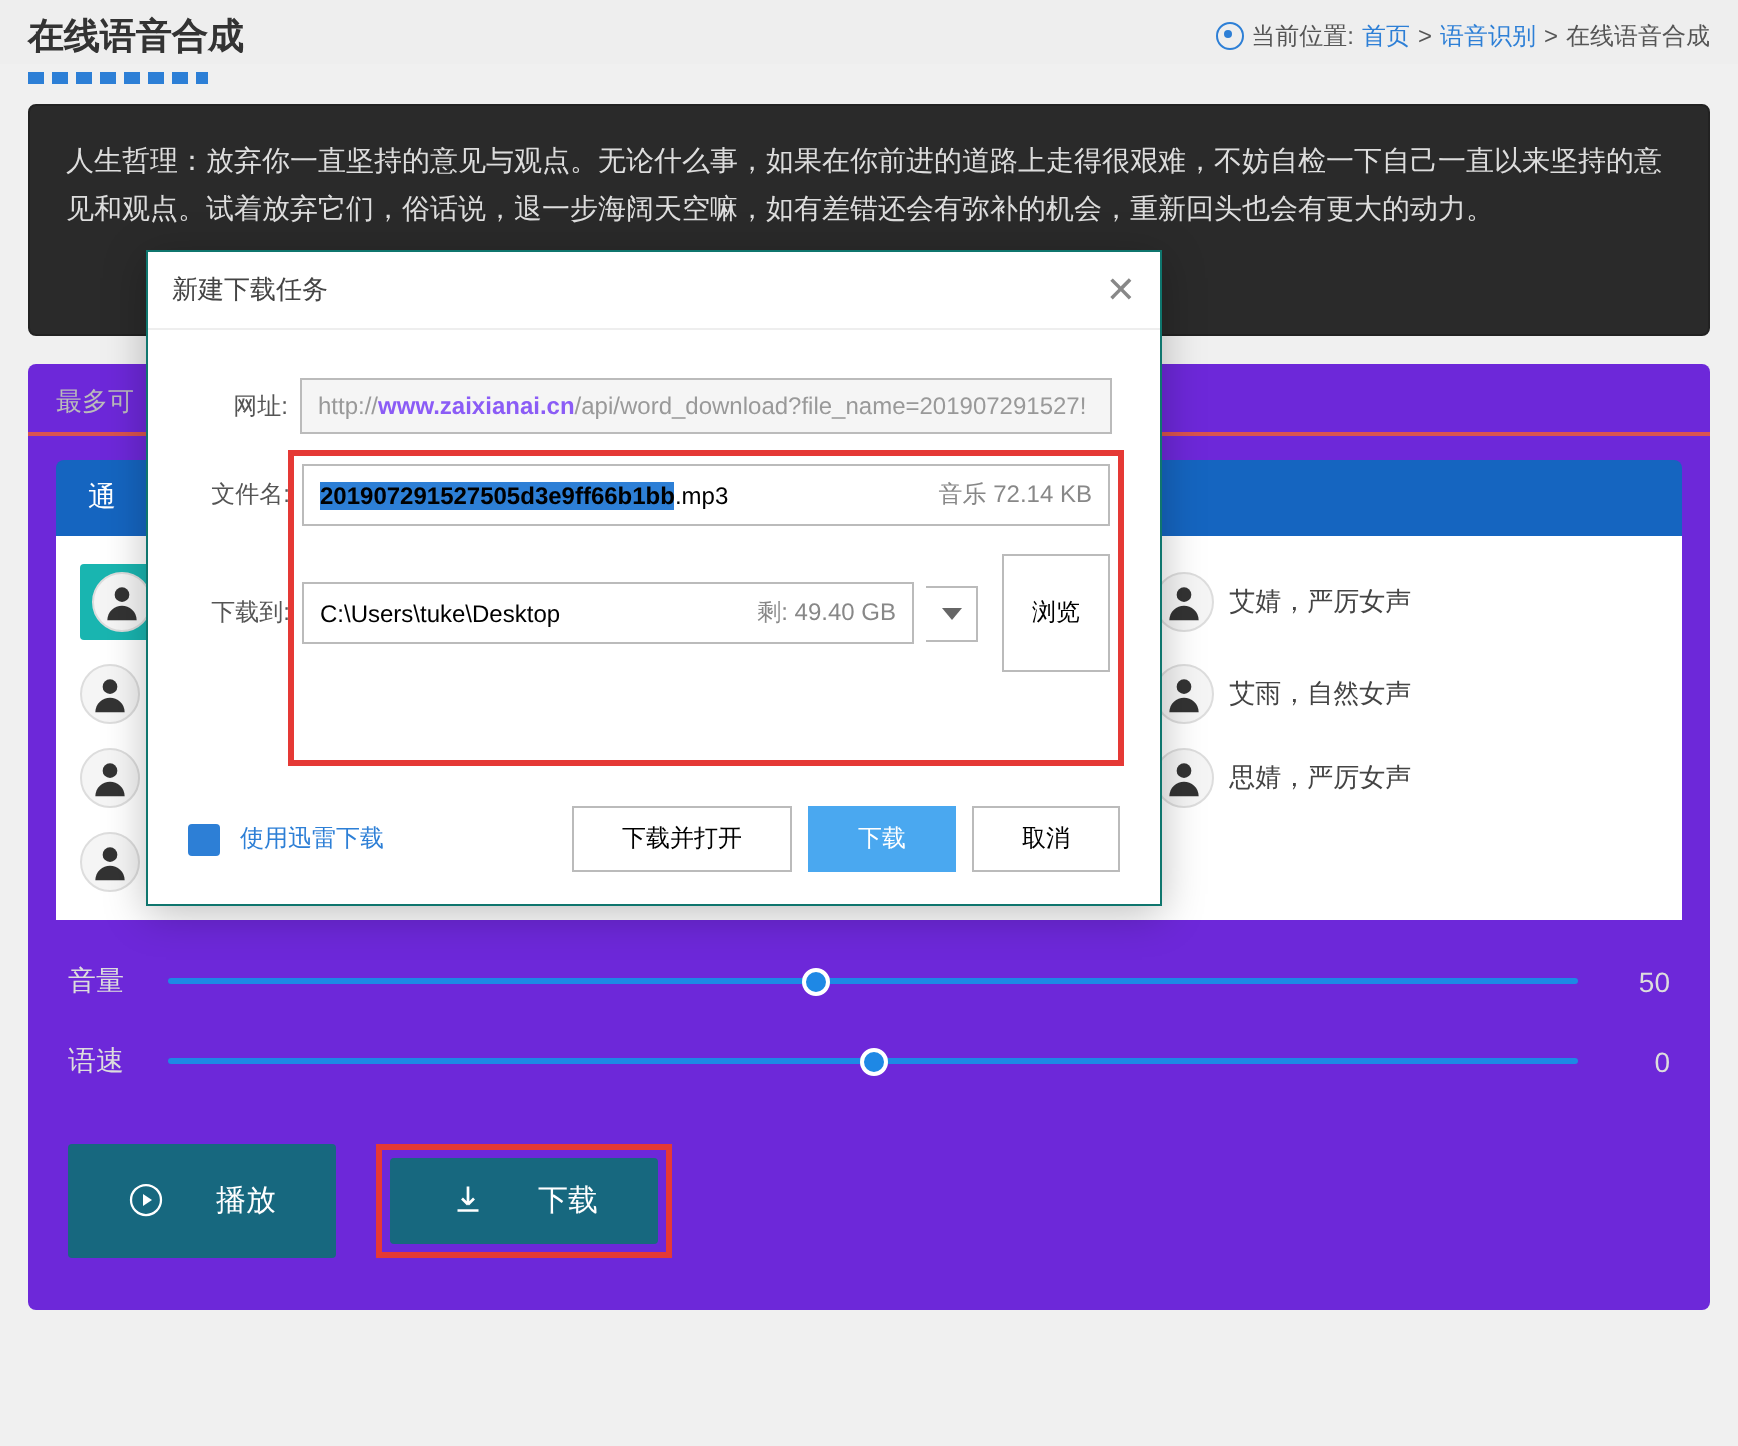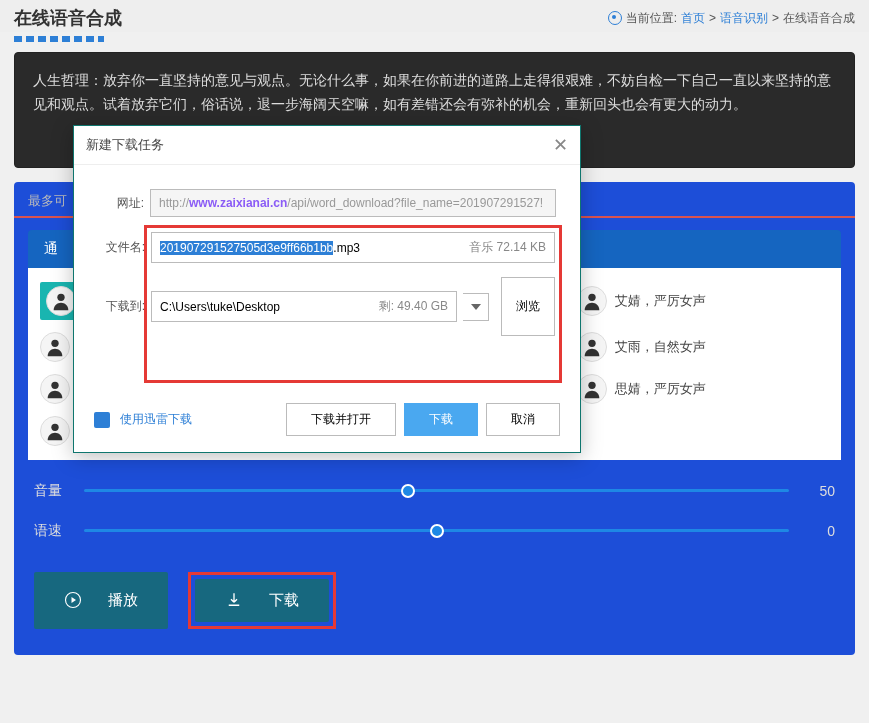--- a/index.html
+++ b/index.html
@@ -9,21 +9,21 @@
 .page-title { font-size: 18px; font-weight: bold; color: #333; }
 .breadcrumb { font-size: 12px; color: #555; display: flex; align-items: center; gap: 4px; text-align: center; }
 .breadcrumb .loc-icon { width: 14px; height: 14px; border: 1.5px solid #2d7fd6; border-radius: 50%; position: relative; }
 .breadcrumb .loc-icon::after { content: ''; position: absolute; width: 4px; height: 4px; background: #2d7fd6; border-radius: 50%; top: 3px; left: 3px; }
 .breadcrumb .bc-link { color: #2d7fd6; cursor: pointer; }
 .header-bar { height: 6px; margin: 4px 14px 10px; background: repeating-linear-gradient(90deg, #2d7fd6 0 8px, transparent 8px 12px); width: 90px; }
 
 .quote-panel { margin: 0 14px 14px; background: #2a2a2a; border: 1px solid #222; border-radius: 4px; padding: 16px 18px 50px; color: #ddd; font-size: 14px; line-height: 1.7; position: relative; }
 .quote-panel::after { content: ''; position: absolute; bottom: 0; left: 50%; transform: translateX(-50%); width: 50px; height: 10px; background: #e77b1e; border-radius: 6px 6px 0 0; }
 
-.config-panel { margin: 0 14px; background: #1d4ed8; border-radius: 4px; padding: 0 0 26px; }
+.config-panel { margin: 0 14px; background: #6d28d9; border-radius: 4px; padding: 0 0 26px; }
 .config-header { padding: 10px 14px 6px; color: #bbb; font-size: 13px; }
 .config-divider { height: 2px; background: #d9534f; margin: 0 0 12px; }
 .tab-bar { margin: 0 14px; background: #1565c0; border-radius: 4px 4px 0 0; padding: 10px 16px; color: #fff; font-size: 14px; }
 .voice-grid { background: #fff; margin: 0 14px; padding: 14px 12px 14px; display: grid; grid-template-columns: repeat(3, 1fr); gap: 12px 16px; }
 .voice-item { display: flex; align-items: center; gap: 8px; font-size: 13px; color: #444; }
 .voice-item.selected { background: #19b5b0; color: #fff; padding: 4px 6px; border-radius: 2px; }
 .avatar { width: 30px; height: 30px; border-radius: 50%; background: #f5f5f5; border: 1px solid #ddd; display: flex; align-items: center; justify-content: center; flex-shrink: 0; }
 .avatar svg { width: 22px; height: 22px; }
 
 .sliders { padding: 22px 20px 10px; }
@@ -40,21 +40,21 @@
 
 
 .modal { position: absolute; top: 125px; left: 73px; width: 508px; background: #fff; border: 1px solid #0f766e; box-shadow: 0 4px 20px rgba(0,0,0,.25); }
 .modal-title { display: flex; justify-content: space-between; align-items: center; padding: 8px 12px; font-size: 13px; color: #444; border-bottom: 1px solid #eee; }
 .modal-close { cursor: pointer; font-size: 18px; color: #888; }
 .modal-body { padding: 24px 24px 10px; }
 .form-row { display: flex; align-items: center; gap: 6px; margin-bottom: 14px; font-size: 12px; }
 .form-label { width: 46px; text-align: right; color: #555; }
 .form-input { flex: 1; border: 1px solid #bbb; padding: 6px 8px; font-size: 12px; background: #fff; display: flex; align-items: center; position: relative; }
 .form-input.readonly { background: #f5f5f5; color: #999; }
-.form-input .sel { background: #2d7fd6; color: #ffffff; padding: 0 0; }
+.form-input .sel { background: #2d7fd6; color: #000000; padding: 0 0; font-weight: bold; }
 .form-input .meta { margin-left: auto; color: #888; }
 .dropdown-btn { width: 26px; border: 1px solid #bbb; border-left: none; height: 28px; display: flex; align-items: center; justify-content: center; cursor: pointer; background: #fff; }
 .browse-btn { border: 1px solid #bbb; padding: 20px 14px; margin-left: 6px; cursor: pointer; background: #fff; }
 .red-box { border: 3px solid #e53935; padding: 4px 4px 44px 4px; margin: -6px -6px 0 46px; }
 .modal-footer { display: flex; align-items: center; padding: 10px 20px 16px; gap: 10px; }
 .thunder-icon { width: 16px; height: 16px; background: #2d7fd6; border-radius: 2px; display: inline-block; }
 .thunder-link { color: #2d7fd6; font-size: 12px; cursor: pointer; }
 .footer-btns { margin-left: auto; display: flex; gap: 8px; }
 .footer-btn { border: 1px solid #bbb; background: #fff; padding: 7px 24px; font-size: 12px; cursor: pointer; }
 .footer-btn.primary { background: #4aa8f0; border-color: #4aa8f0; color: #fff; }

